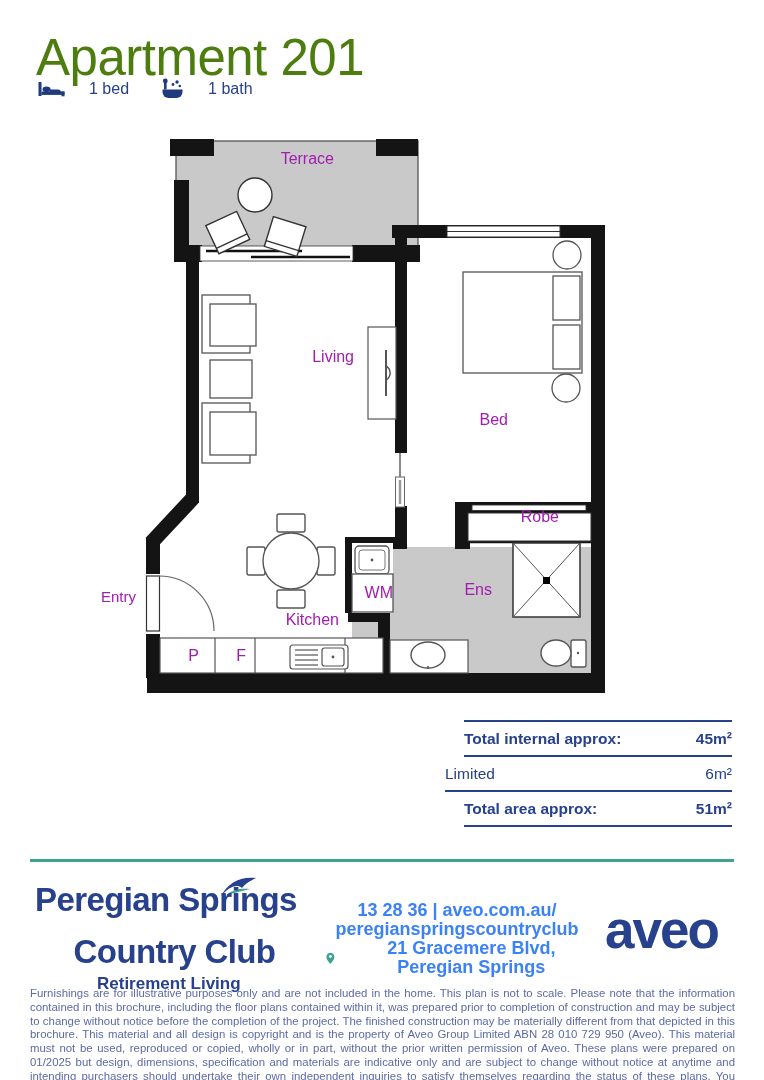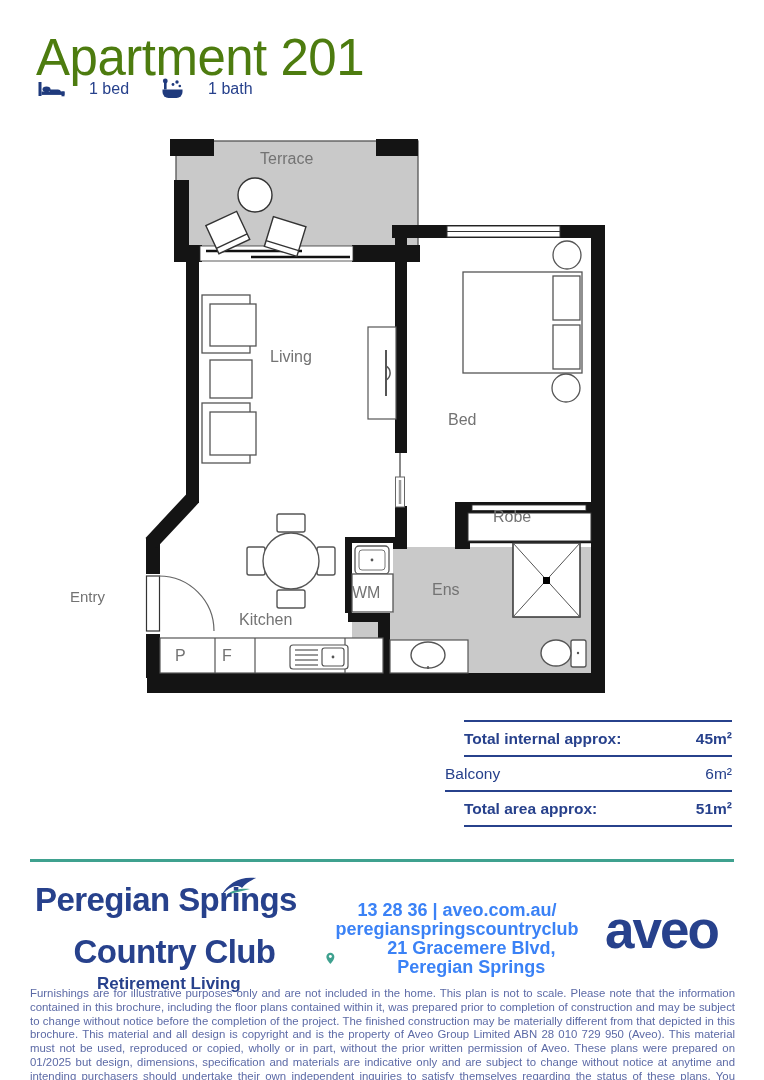--- a/index.html
+++ b/index.html
@@ -6,21 +6,21 @@
   .page{
     position:relative;width:764px;height:1080px;background:#fff;overflow:hidden;
     font-family:"Liberation Sans","DejaVu Sans",sans-serif;
   }
   .abs{position:absolute;}
   
   .title{left:36px;top:28px;font-size:51px;font-weight:500;color:#4d7c0f;letter-spacing:-0.5px;}
   .spec-row{left:38px;top:78px;display:flex;align-items:center;gap:10px;color:#27418c;font-size:16px;}
   .spec-item{display:flex;align-items:center;gap:24px;margin-right:22px;}
   
-  .plab{position:absolute;color:#737373;font-size:16px;text-align:left;}
+  .plab{position:absolute;color:#a21caf;font-size:16px;text-align:right;}
   .plab.small{font-size:15px;}
   
   .areas{left:445px;top:720px;width:287px;color:#27418c;}
   .arow{display:flex;justify-content:space-between;align-items:center;height:33px;border-bottom:2.5px solid #27418c;font-size:15.5px;}
   .arow.first{border-top:2.5px solid #27418c;}
   .arow.bold{font-weight:bold;margin-left:19px;}
   
   .divider{left:30px;top:859px;width:704px;height:3px;background:#3fa18f;}
   .logoblock{left:35px;top:884px;width:279px;color:#27418c;font-weight:bold;letter-spacing:-0.6px;line-height:32px;font-size:33px;}
   .logoblock .l2{text-align:center;margin-top:20px;}
@@ -210,21 +210,21 @@
   <div class="plab small" style="left:70px;top:588px;width:66px;">Entry</div>
   <div class="plab" style="left:175px;top:647px;width:24px;">P</div>
   <div class="plab" style="left:222px;top:647px;width:24px;">F</div>
 
   <div class="abs areas">
     <div class="arow first bold">
       <span>Total internal approx:</span>
       <span>45m²</span>
     </div>
     <div class="arow">
-      <span>Balcony</span>
+      <span>Limited</span>
       <span>6m²</span>
     </div>
     <div class="arow bold">
       <span>Total area approx:</span>
       <span>51m²</span>
     </div>
   </div>
 
   <div class="abs divider"></div>
 

